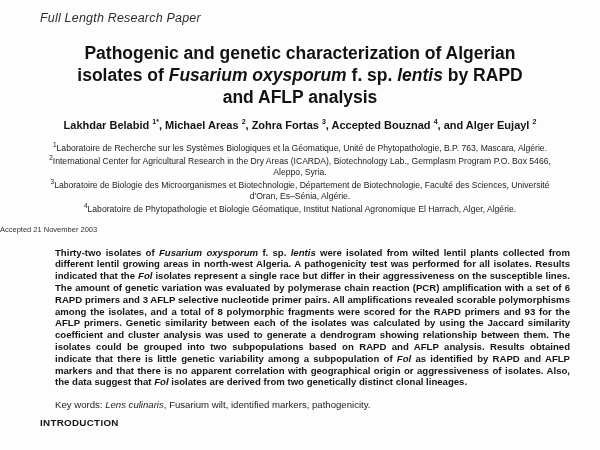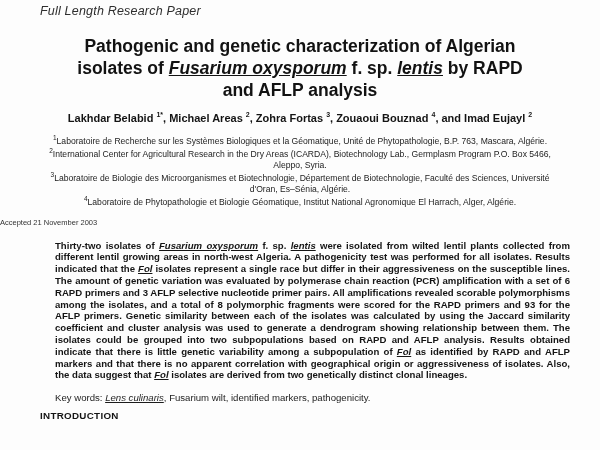--- a/index.html
+++ b/index.html
@@ -7,21 +7,21 @@
   body {
     background: #fdfdfd;
     color: #1b1b1b;
     font-family: "Liberation Sans", sans-serif;
     overflow: hidden;
   }
   .page {
     width: 600px;
     height: 450px;
     position: relative;
-    padding-top: 4px;
+    padding-top: 11px;
   }
   .kicker {
     margin-left: 40px;
     font-size: 12.5px;
     font-style: italic;
     color: #2e2e2e;
     letter-spacing: 0.2px;
   }
   .title {
     margin: 17px auto 0 auto;
@@ -68,34 +68,34 @@
     font-size: 9.6px;
     color: #1c1c1c;
   }
   .intro-heading {
     margin: 7px 0 0 40px;
     font-size: 9.8px;
     font-weight: bold;
     letter-spacing: 0.3px;
     color: #141414;
   }
-  .it { font-style: italic; text-decoration: underline; }
+  .it { font-style: italic; }
   .b { font-weight: normal; }
   sup { vertical-align: super; }
 </style>
 </head>
 <body>
 
 <div class="page">
 
   <div class="kicker">Full Length Research Paper</div>
 
   <h1 class="title"><span>Pathogenic and genetic characterization of Algerian isolates of </span><span class="it">Fusarium oxysporum</span><span> f. sp. </span><span class="it">lentis</span><span> by RAPD and AFLP analysis</span></h1>
 
-  <div class="authors"><span>Lakhdar Belabid </span><sup>1*</sup><span>, Michael Areas </span><sup>2</sup><span>, Zohra Fortas </span><sup>3</sup><span>, Zouaoui Bouznad </span><sup>4</sup><span>, and Imad Eujayl </span><sup>2</sup></div>
+  <div class="authors"><span>Lakhdar Belabid </span><sup>1*</sup><span>, Michael Areas </span><sup>2</sup><span>, Zohra Fortas </span><sup>3</sup><span>, Accepted Bouznad </span><sup>4</sup><span>, and Alger Eujayl </span><sup>2</sup></div>
 
   <div class="affiliations">
     <div class="affiliation"><sup>1</sup><span>Laboratoire de Recherche sur les Systèmes Biologiques et la Géomatique, Unité de Phytopathologie, B.P. 763, Mascara, Algérie.</span></div>
     <div class="affiliation"><sup>2</sup><span>International Center for Agricultural Research in the Dry Areas (ICARDA), Biotechnology Lab., Germplasm Program P.O. Box 5466, Aleppo, Syria.</span></div>
     <div class="affiliation"><sup>3</sup><span>Laboratoire de Biologie des Microorganismes et Biotechnologie, Département de Biotechnologie, Faculté des Sciences, Université d'Oran, Es–Sénia, Algérie.</span></div>
     <div class="affiliation"><sup>4</sup><span>Laboratoire de Phytopathologie et Biologie Géomatique, Institut National Agronomique El Harrach, Alger, Algérie.</span></div>
   </div>
 
   <div class="accepted">Accepted 21 November 2003</div>
 

